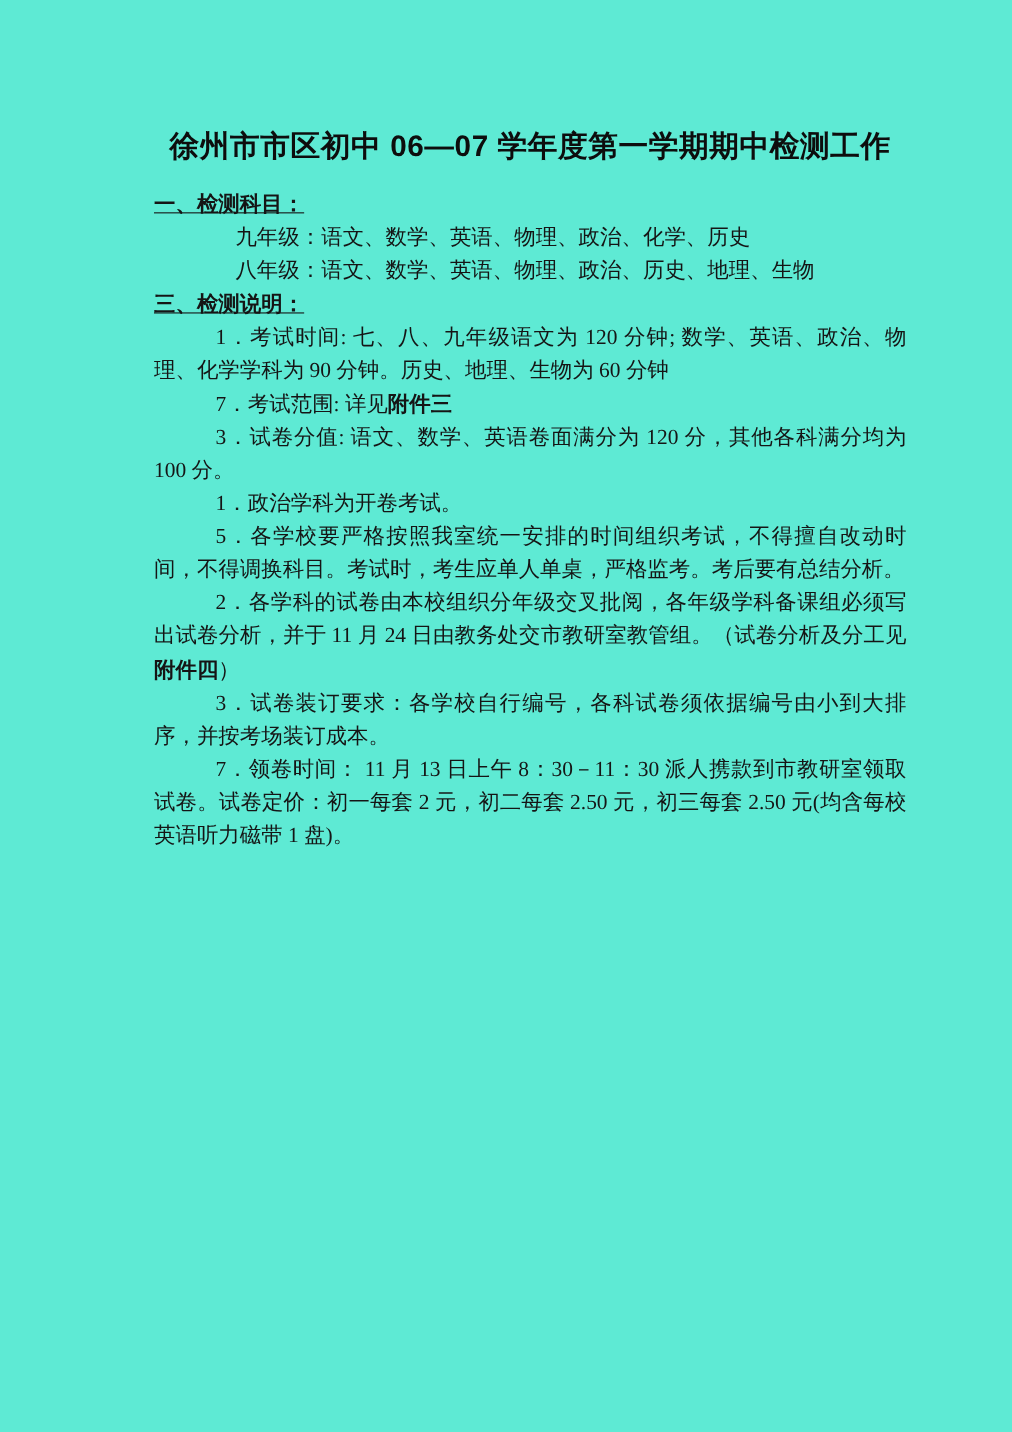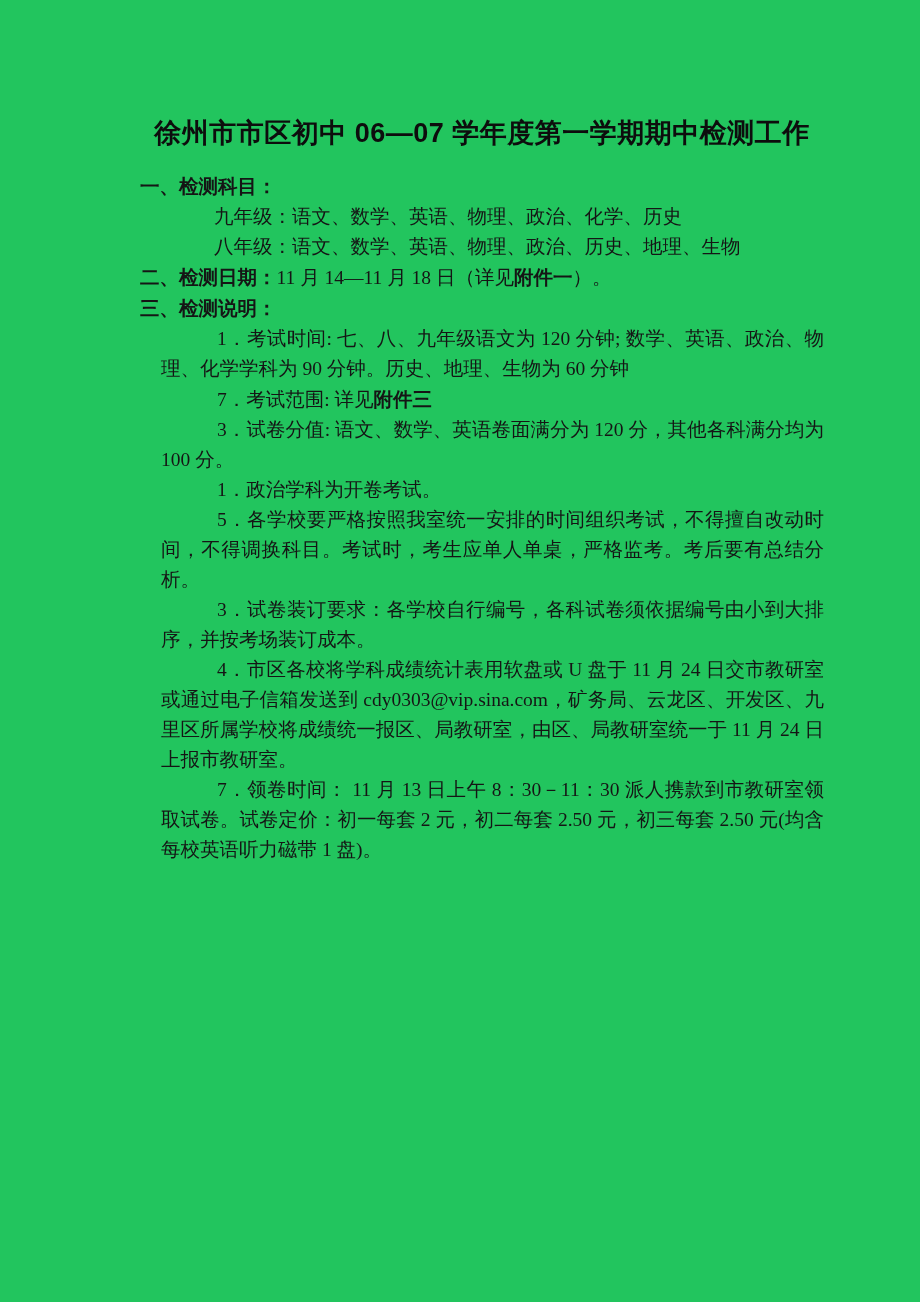--- a/index.html
+++ b/index.html
@@ -7,21 +7,21 @@
     width: 920px;
     height: 1302px;
     background: #ffffff;
     position: relative;
     font-family: "Liberation Serif", "DejaVu Serif", serif;
   }
   .page {
     position: absolute;
     left: 0; top: 0;
     width: 920px; height: 1302px;
-    background: #22c55e;
+    background: #5eead4;
     overflow: hidden;
   }
   .doc {
     position: absolute;
     left: 140px;
     top: 112px;
     width: 684px;
     color: #121212;
   }
   .title {
@@ -35,43 +35,42 @@
     letter-spacing: 0.5px;
     white-space: nowrap;
   }
   .para {
     margin: 0;
     font-size: 19.5px;
     line-height: 30px;
     text-align: justify;
     color: #151515;
   }
-  .para.heading { text-indent: 0; }
+  .para.heading { text-indent: 0; text-decoration: underline; }
   .para.grade   { text-indent: 74px; }
-  .para.item    { text-indent: 56px; margin-left: 21px; }
+  .para.item    { text-indent: 56px; }
   .b {
     font-weight: bold;
     font-family: "Liberation Sans", "DejaVu Sans", sans-serif;
   }
 </style>
 </head>
 <body>
 
 <div class="page">
   <div class="doc">
     <h1 class="title">徐州市市区初中 06—07 学年度第一学期期中检测工作</h1>
     <div id="doc-body">
         <p class="para heading"><span class="b">一、检测科目：</span></p>
         <p class="para grade"><span>九年级：语文、数学、英语、物理、政治、化学、历史</span></p>
         <p class="para grade"><span>八年级：语文、数学、英语、物理、政治、历史、地理、生物</span></p>
-        <p class="para heading"><span class="b">二、检测日期：</span><span>11 月 14—11 月 18 日（详见</span><span class="b">附件一</span><span>）。</span></p>
         <p class="para heading"><span class="b">三、检测说明：</span></p>
         <p class="para item"><span>1．考试时间: 七、八、九年级语文为 120 分钟; 数学、英语、政治、物理、化学学科为 90 分钟。历史、地理、生物为 60 分钟</span></p>
         <p class="para item"><span>7．考试范围: 详见</span><span class="b">附件三</span></p>
         <p class="para item"><span>3．试卷分值: 语文、数学、英语卷面满分为 120 分，其他各科满分均为 100 分。</span></p>
         <p class="para item"><span>1．政治学科为开卷考试。</span></p>
         <p class="para item"><span>5．各学校要严格按照我室统一安排的时间组织考试，不得擅自改动时间，不得调换科目。考试时，考生应单人单桌，严格监考。考后要有总结分析。</span></p>
+        <p class="para item"><span>2．各学科的试卷由本校组织分年级交叉批阅，各年级学科备课组必须写出试卷分析，并于 11 月 24 日由教务处交市教研室教管组。（试卷分析及分工见</span><span class="b">附件四</span><span>）</span></p>
         <p class="para item"><span>3．试卷装订要求：各学校自行编号，各科试卷须依据编号由小到大排序，并按考场装订成本。</span></p>
-        <p class="para item"><span>4．市区各校将学科成绩统计表用软盘或 U 盘于 11 月 24 日交市教研室或通过电子信箱发送到 cdy0303@vip.sina.com，矿务局、云龙区、开发区、九里区所属学校将成绩统一报区、局教研室，由区、局教研室统一于 11 月 24 日上报市教研室。</span></p>
         <p class="para item"><span>7．领卷时间：  11 月 13 日上午 8：30－11：30 派人携款到市教研室领取试卷。试卷定价：初一每套 2 元，初二每套 2.50 元，初三每套 2.50 元(均含每校英语听力磁带 1 盘)。</span></p>
       </div>
   </div>
 </div>
 
 </body></html>

